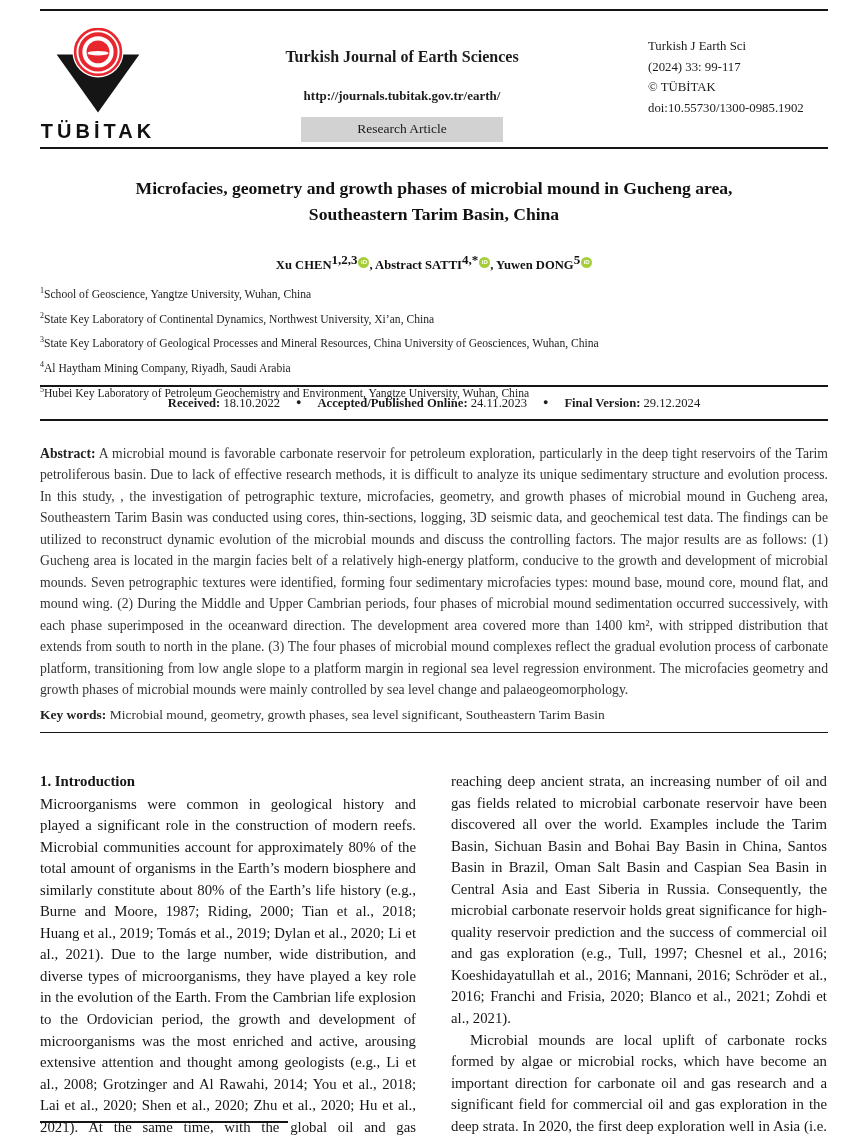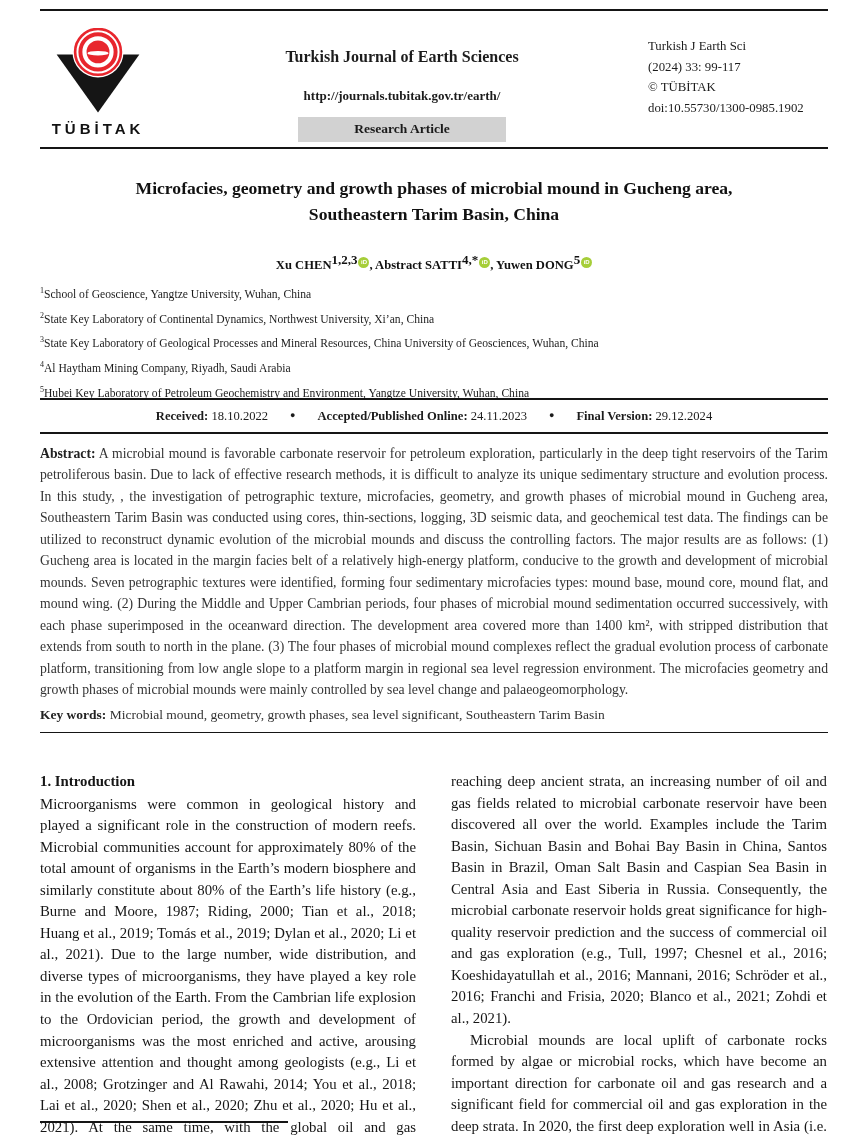--- a/index.html
+++ b/index.html
@@ -3,45 +3,45 @@
 <meta charset="utf-8">
 <style>
   html,body{margin:0;padding:0;background:#ffffff;}
   .sheet{position:relative;width:867px;height:1136px;background:#fff;overflow:hidden;
          font-family:"Liberation Serif", serif;color:#1c1c1c;}
   .rule{position:absolute;left:40px;width:788px;border-top:2.4px solid #151515;}
   .rule.thin{border-top-width:1.2px;}
   
   .hdr{position:absolute;left:40px;top:26px;width:788px;height:116px;}
   .logo-wrap{position:absolute;left:0;top:2px;width:116px;text-align:center;}
-  .logo-txt{font-family:"Liberation Sans",sans-serif;font-weight:bold;font-size:15px;
+  .logo-txt{font-family:"Liberation Sans",sans-serif;font-weight:bold;font-size:20px;
             letter-spacing:4px;color:#111;margin-top:-2px;}
   .hdr-center{position:absolute;left:116px;top:0;width:492px;text-align:center;}
   .jname{font-size:16px;font-weight:bold;margin-top:22px;}
   .jurl{font-size:13px;font-weight:bold;margin-top:22px;}
   .ra-box{display:inline-block;background:#d2d2d2;padding:4px 56px 5px 56px;
-          font-size:13.5px;font-weight:bold;margin-top:13px;color:#1a1a1a;}
+          font-size:13.5px;font-weight:normal;margin-top:13px;color:#1a1a1a;}
   .hdr-right{position:absolute;left:608px;top:10px;width:185px;font-size:12.8px;line-height:20.5px;}
   
   .title{position:absolute;left:40px;top:176px;width:788px;text-align:center;
          font-size:17.6px;font-weight:bold;line-height:25.5px;color:#111;}
   .authors{position:absolute;left:40px;top:252px;width:788px;text-align:center;
            font-size:12.6px;font-weight:bold;color:#111;}
   .authors sup{font-size:13px;font-weight:bold;}
   .orcid{display:inline-block;width:11px;height:11px;border-radius:50%;
          background:#a6ce39;color:#fff;font-family:"Liberation Sans",sans-serif;
          font-size:6px;font-weight:bold;line-height:11px;text-align:center;
          vertical-align:super;margin-left:1px;}
   .affils{position:absolute;left:40px;top:281px;width:788px;
           font-size:11.6px;line-height:20.8px;color:#1c1c1c;}
   .affils sup{font-size:8px;}
   
-  .dates{position:absolute;left:40px;top:398px;width:788px;height:32px;
+  .dates{position:absolute;left:40px;top:385px;width:788px;height:32px;
          border-top:2px solid #151515;border-bottom:2px solid #151515;
-         display:flex;align-items:center;justify-content:center;gap:22px;font-size:12.6px;}
+         display:flex;align-items:center;justify-content:center;gap:16px;font-size:12.6px;}
   .dates .lbl{font-weight:bold;}
   .dates .dot{font-size:9px;position:relative;top:-1px;}
   
   .abstract{position:absolute;left:40px;top:443px;width:788px;font-size:13.7px;
             line-height:21.45px;text-align:justify;color:#333;}
   .abstract .lbl{font-weight:bold;color:#222;}
   .keywords{position:absolute;left:40px;top:707px;width:788px;font-size:13.5px;color:#333;}
   .keywords .lbl{font-weight:bold;color:#222;}
   
   .cols{position:absolute;left:40px;top:771px;width:788px;display:flex;gap:35px;}

